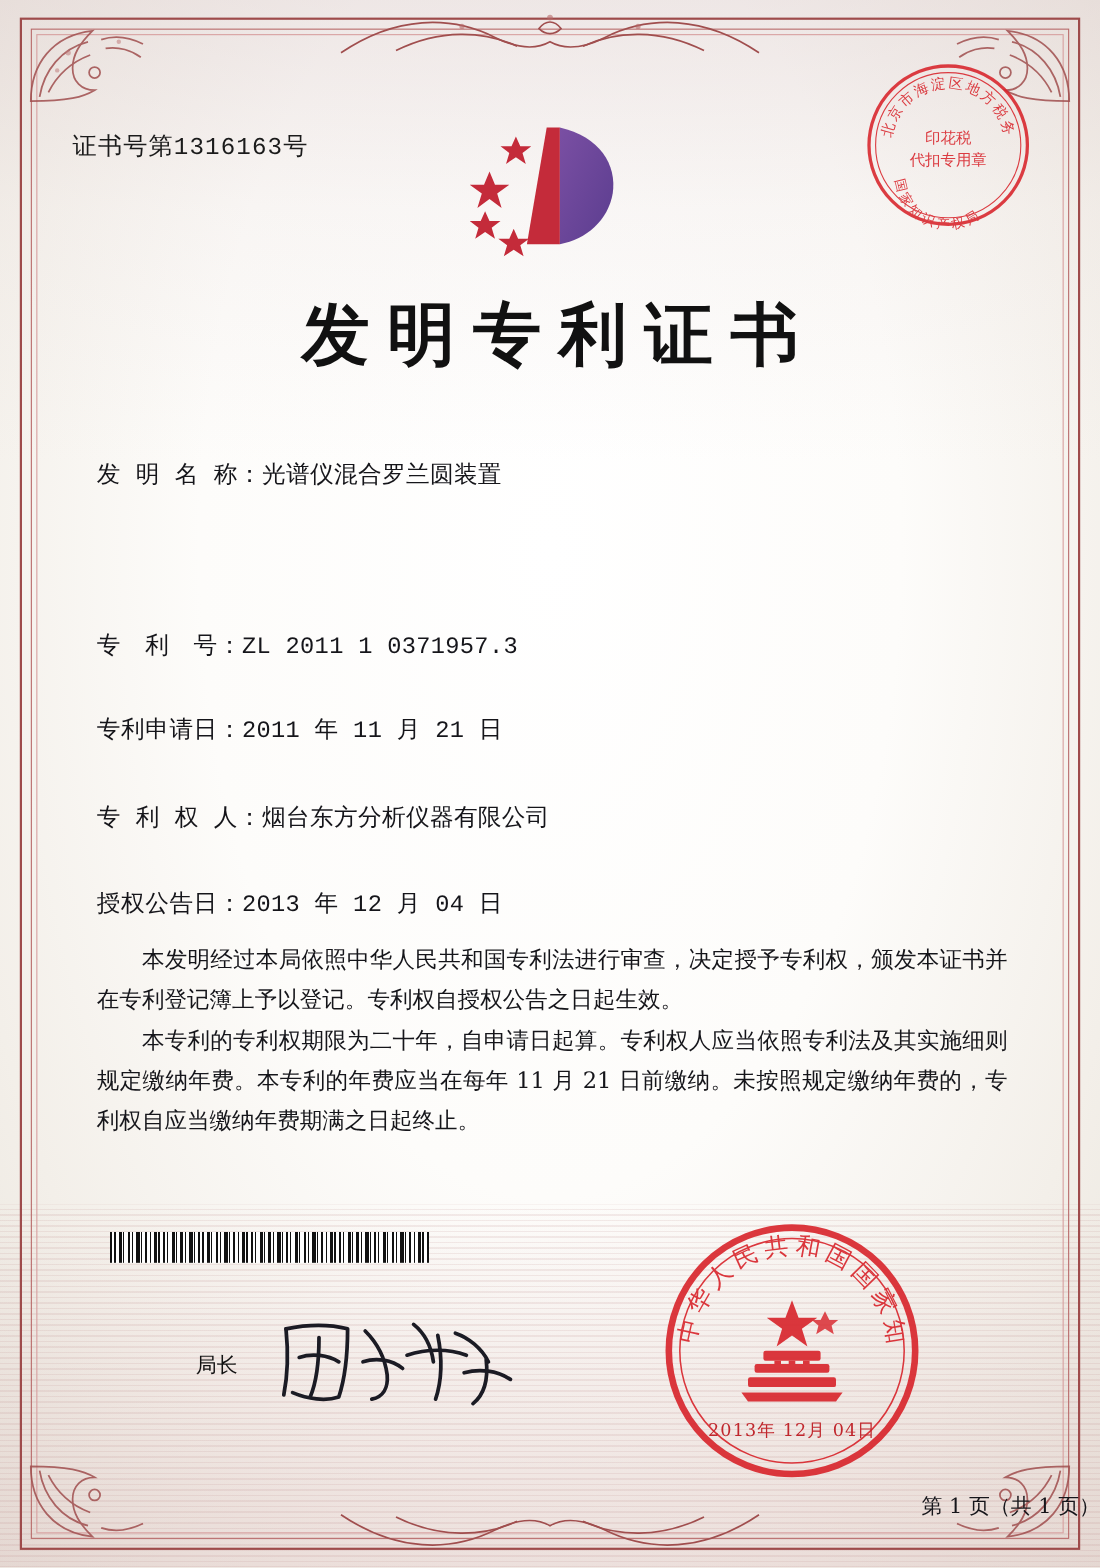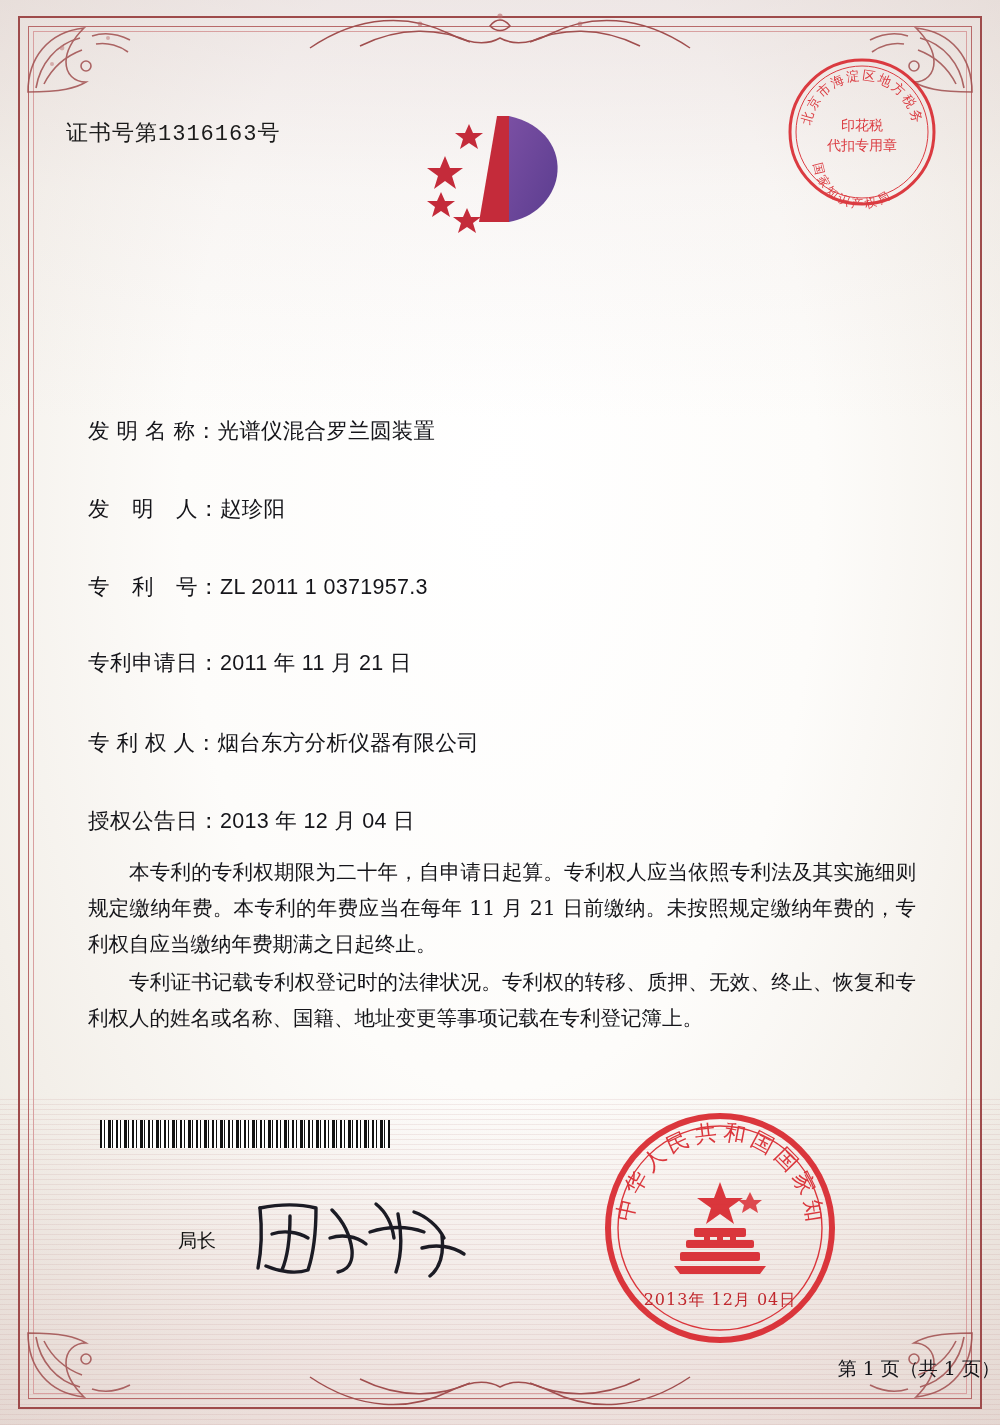--- a/index.html
+++ b/index.html
@@ -71,21 +71,21 @@
   }
   
   #tax-stamp{
     position:absolute;right:58px;top:52px;width:160px;height:160px;
   }
   
   .field{
     position:absolute;left:88px;
     font-size:21.5px;color:#15151a;
     white-space:nowrap;
-    font-family:Liberation Sans, sans-serif;
+    font-family:Liberation Mono, monospace;
   }
   .flabel{letter-spacing:.5px;}
   .fvalue{letter-spacing:.3px;}
   #f1{top:416px;}
   #f2{top:494px;}
   #f3{top:572px;text-align:right;}
   #f4{top:648px;}
   #f5{top:728px;}
   #f6{top:806px;text-align:right;}
 
@@ -239,43 +239,41 @@
       </text>
       <path id="taxarc2" d="M80,80 m-46,14 a48,48 0 1,0 92,0" fill="none"></path>
       <text font-size="12" fill="#d8232a" font-family="DejaVu Serif, serif" letter-spacing="3">
         <textPath href="#taxarc2" startOffset="10%">国家知识产权局</textPath>
       </text>
       <text x="80" y="78" text-anchor="middle" font-size="14" fill="#d8232a" font-family="DejaVu Serif, serif">印花税</text>
       <text x="80" y="98" text-anchor="middle" font-size="14" fill="#d8232a" font-family="DejaVu Serif, serif">代扣专用章</text>
     </g>
   </svg>
 
+  <div id="title">发明专利证书</div>
 
   <div class="field" id="f1">
     <span class="flabel">发 明 名 称：</span><span class="fvalue">光谱仪混合罗兰圆装置</span>
   </div>
-  <div class="field" id="f2">
-    <span class="flabel">发　明　人：</span><span class="fvalue">赵珍阳</span>
-  </div>
   <div class="field" id="f3">
     <span class="flabel">专　利　号：</span><span class="fvalue">ZL 2011 1 0371957.3</span>
   </div>
   <div class="field" id="f4">
     <span class="flabel">专利申请日：</span><span class="fvalue">2011 年 11 月 21 日</span>
   </div>
   <div class="field" id="f5">
     <span class="flabel">专 利 权 人：</span><span class="fvalue">烟台东方分析仪器有限公司</span>
   </div>
   <div class="field" id="f6">
     <span class="flabel">授权公告日：</span><span class="fvalue">2013 年 12 月 04 日</span>
   </div>
 
   <div id="body-text">
+    <p>本发明经过本局依照中华人民共和国专利法进行审查，决定授予专利权，颁发本证书并在专利登记簿上予以登记。专利权自授权公告之日起生效。</p>
     <p>本专利的专利权期限为二十年，自申请日起算。专利权人应当依照专利法及其实施细则规定缴纳年费。本专利的年费应当在每年 11 月 21 日前缴纳。未按照规定缴纳年费的，专利权自应当缴纳年费期满之日起终止。</p>
-    <p>专利证书记载专利权登记时的法律状况。专利权的转移、质押、无效、终止、恢复和专利权人的姓名或名称、国籍、地址变更等事项记载在专利登记簿上。</p>
   </div>
 
   <div id="barcode"></div>
 
   <div id="sig-label">局长</div>
   <svg id="signature" viewBox="0 0 230 100">
     <g fill="none" stroke="#1b1b24" stroke-width="3.4" stroke-linecap="round" stroke-linejoin="round">
       <path d="M14 22 C16 42 16 62 12 82"></path>
       <path d="M14 22 C34 18 54 18 70 22 C70 44 68 66 62 84 C50 88 34 86 20 80"></path>
       <path d="M26 48 C38 44 52 46 62 52"></path>

